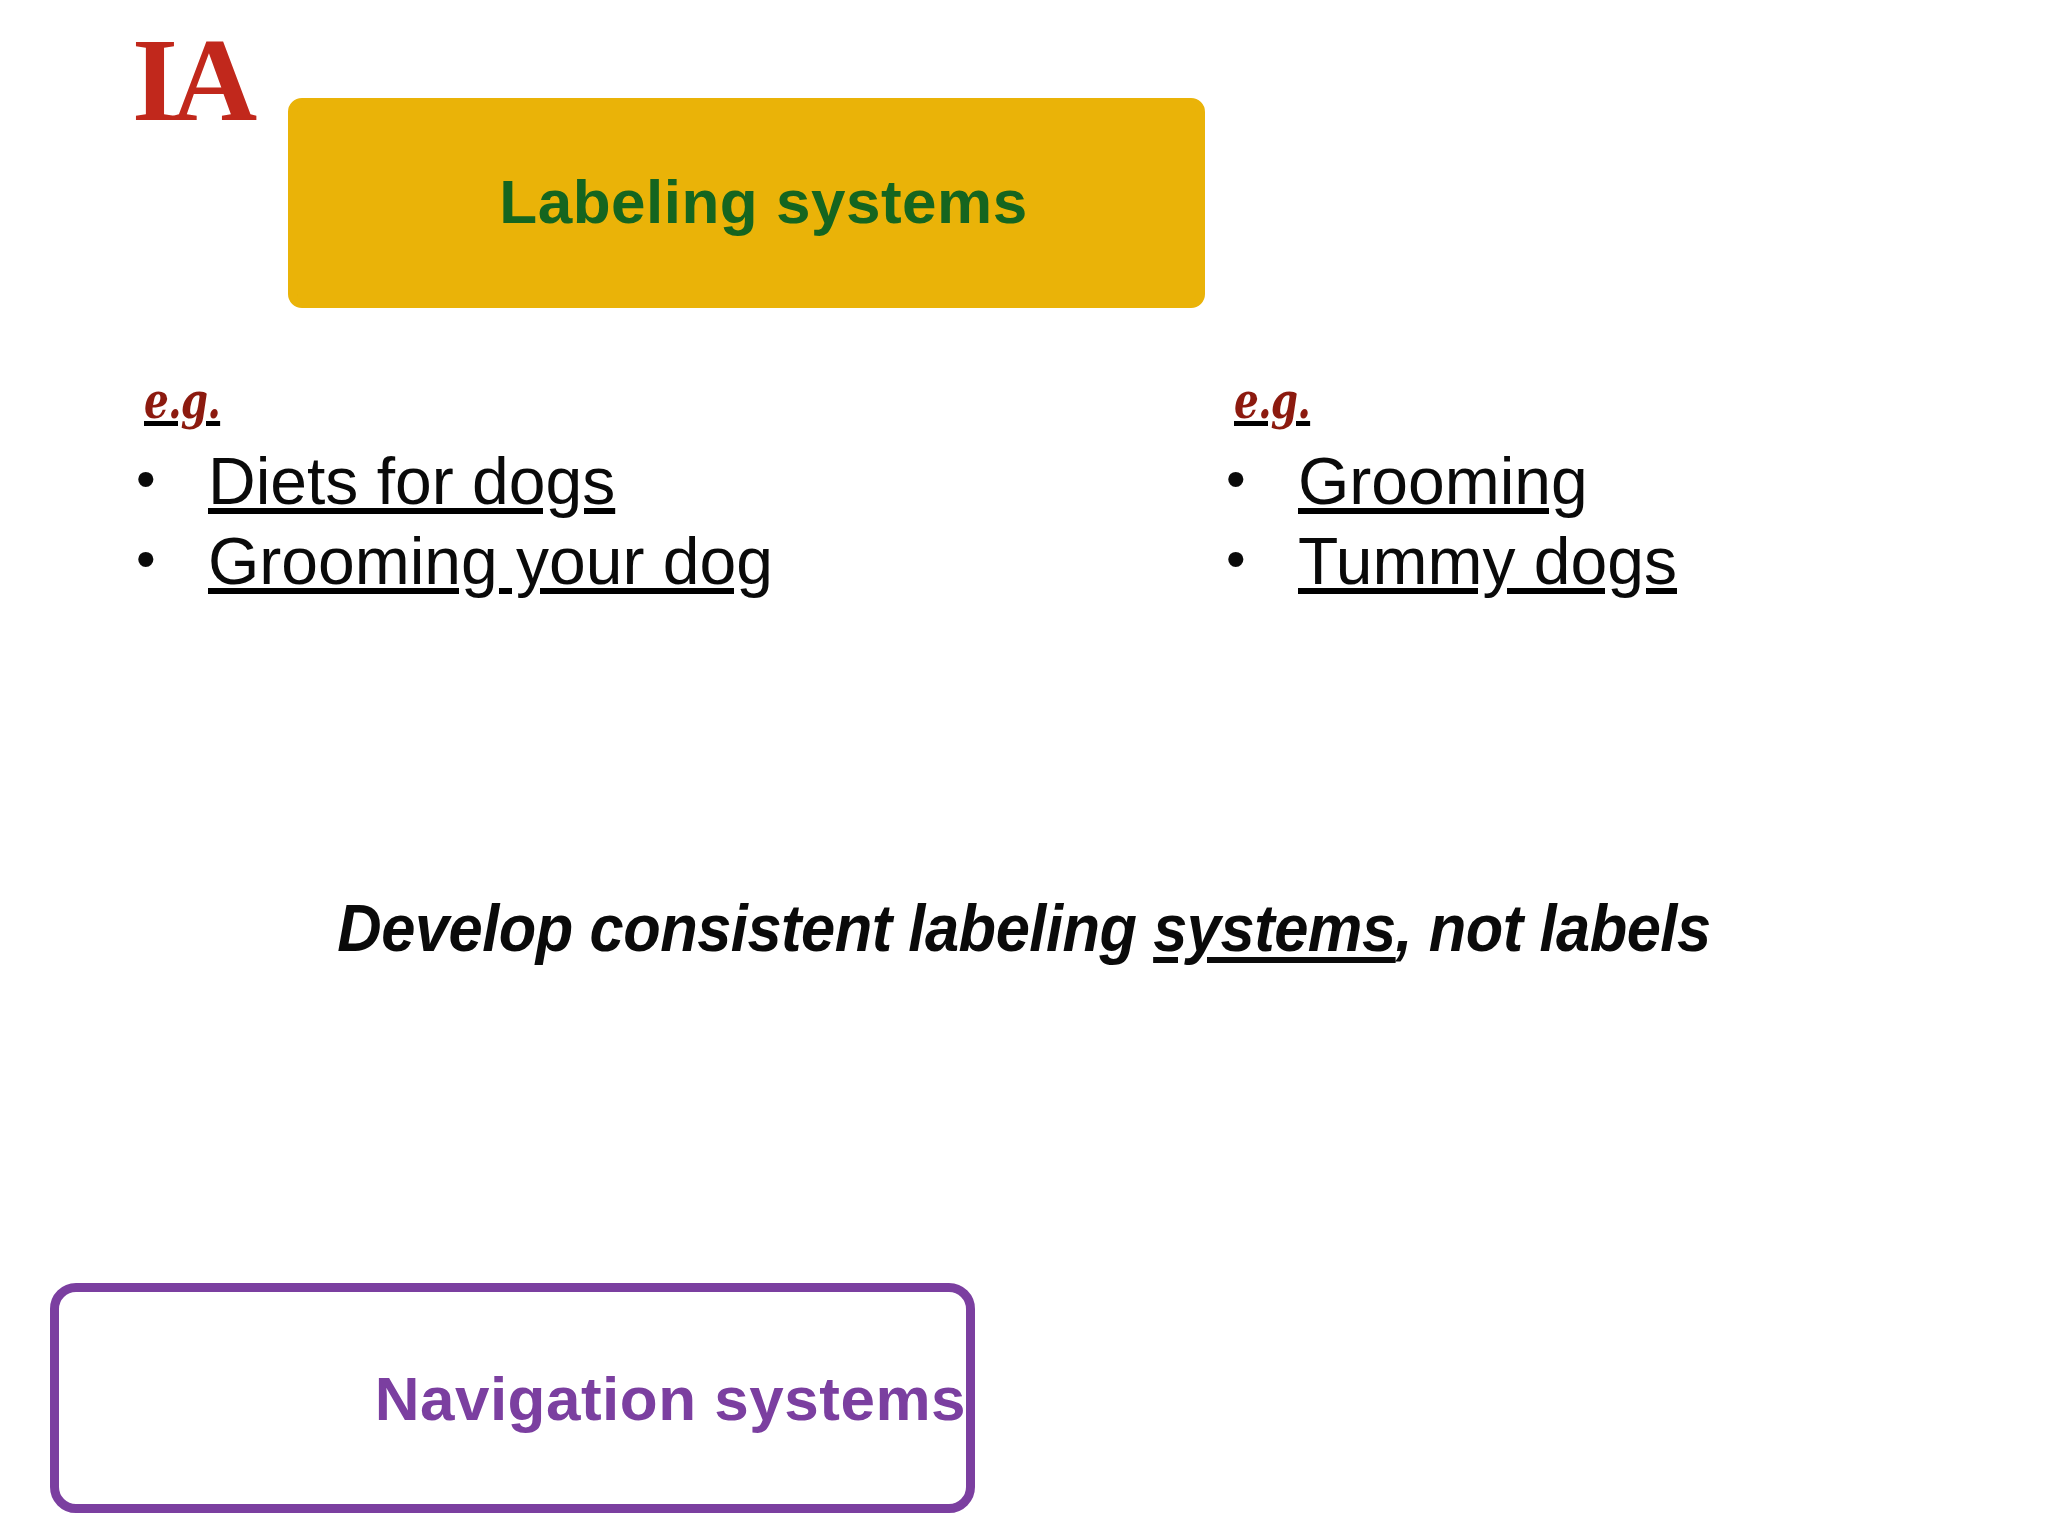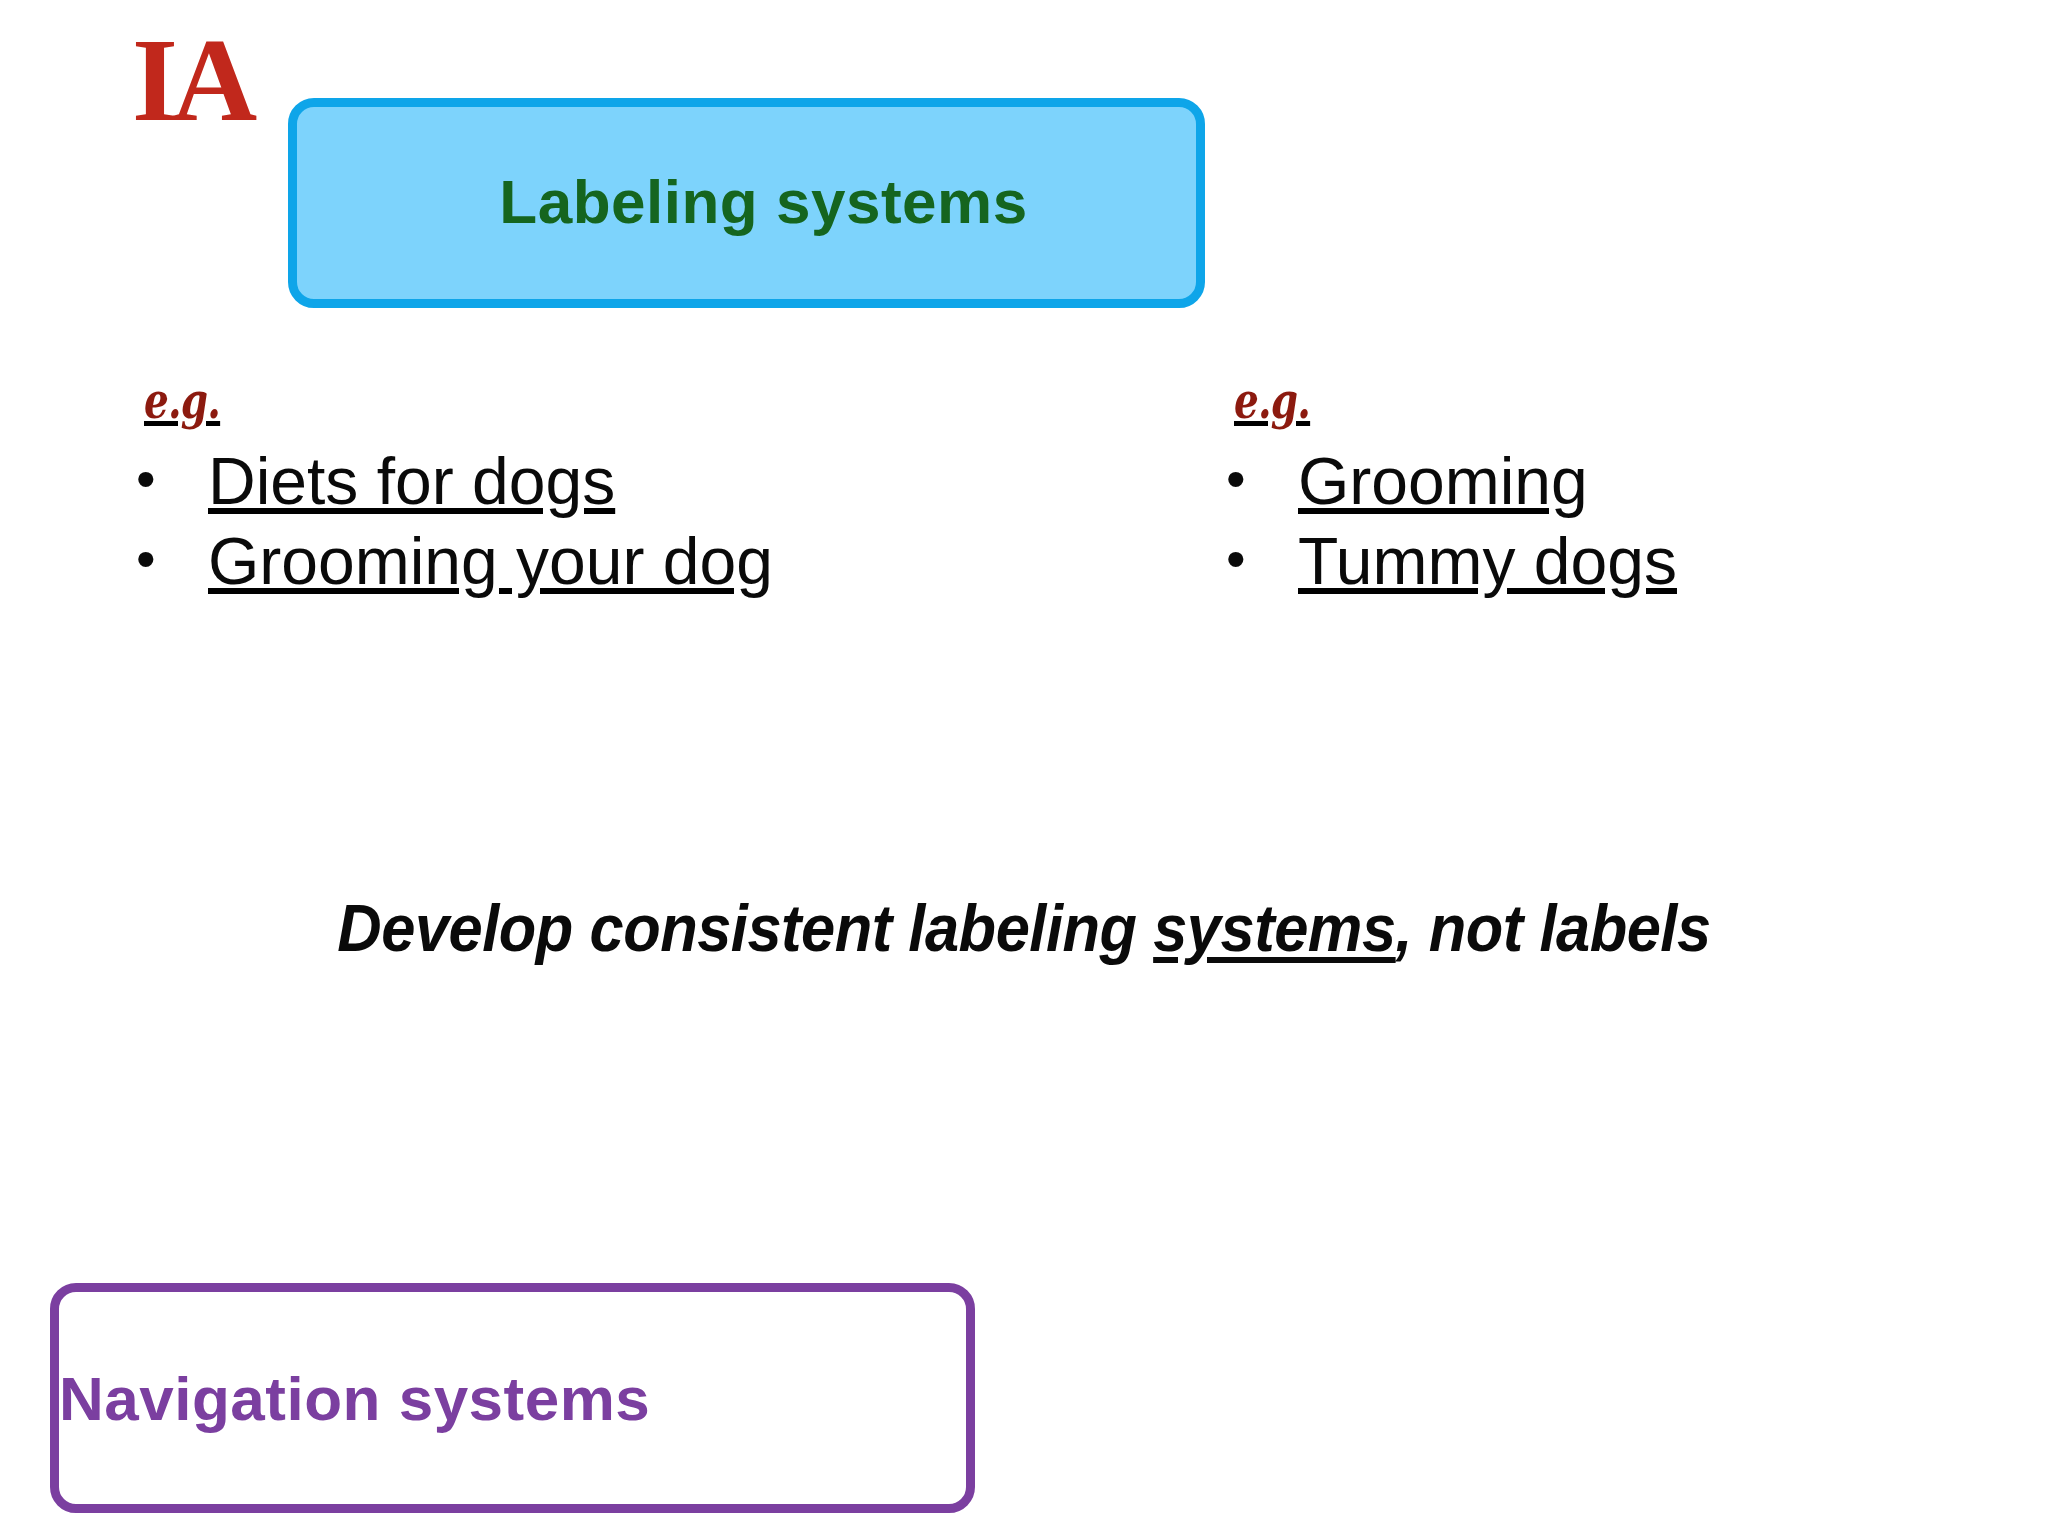--- a/index.html
+++ b/index.html
@@ -38,23 +38,23 @@
   }
 
   
   .title-box {
     position: absolute;
     left: 288px;
     top: 98px;
     width: 917px;
     height: 210px;
     box-sizing: border-box;
-    border: 9px solid #0ea5e9;
-    border-radius: 26px;
-    background: #7dd3fc;
+    border: 9px solid #eab308;
+    border-radius: 14px;
+    background: #eab308;
   }
   .title-box-label {
     position: absolute;
     left: 0;
     right: 0;
     top: 50%;
     transform: translateY(-52%);
     text-align: center;
     font-family: "Liberation Sans", sans-serif;
     font-weight: bold;
@@ -136,21 +136,21 @@
     box-sizing: border-box;
     background: #ffffff;
     border-width: 9px;
     border-style: solid;
     border-radius: 26px;
     display: flex;
     align-items: center;
   }
   .bottom-box .bb-label {
     width: 100%;
-    text-align: left;
+    text-align: right;
     font-family: "Liberation Sans", sans-serif;
     font-weight: bold;
     font-size: 62px;
     letter-spacing: 0.5px;
   }
 
   #nav-box {
     left: 50px;
     top: 1283px;
     width: 925px;

